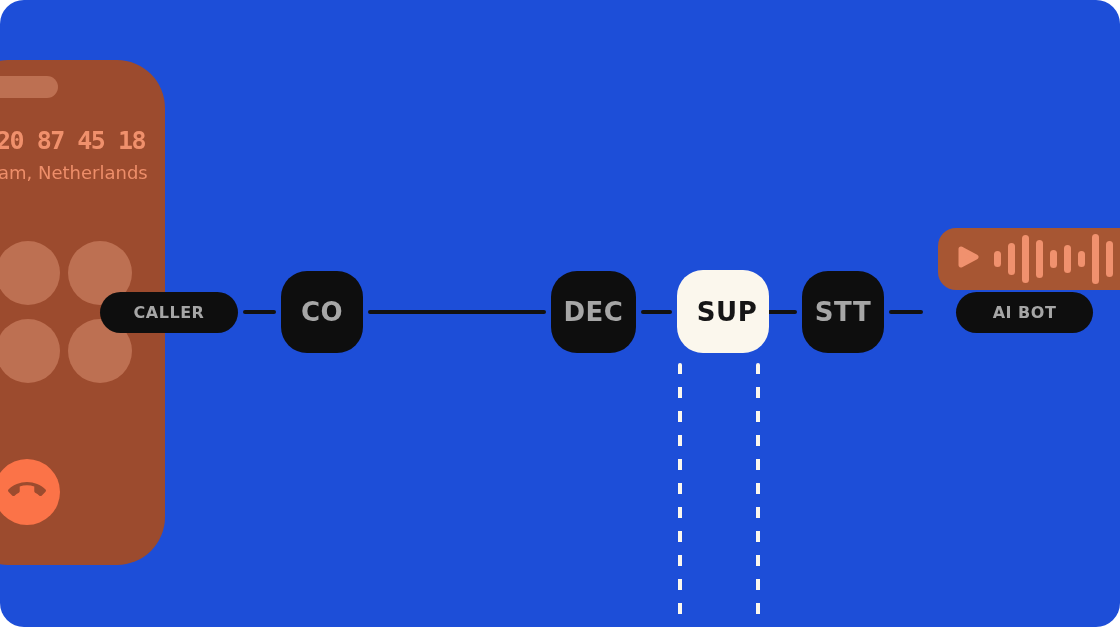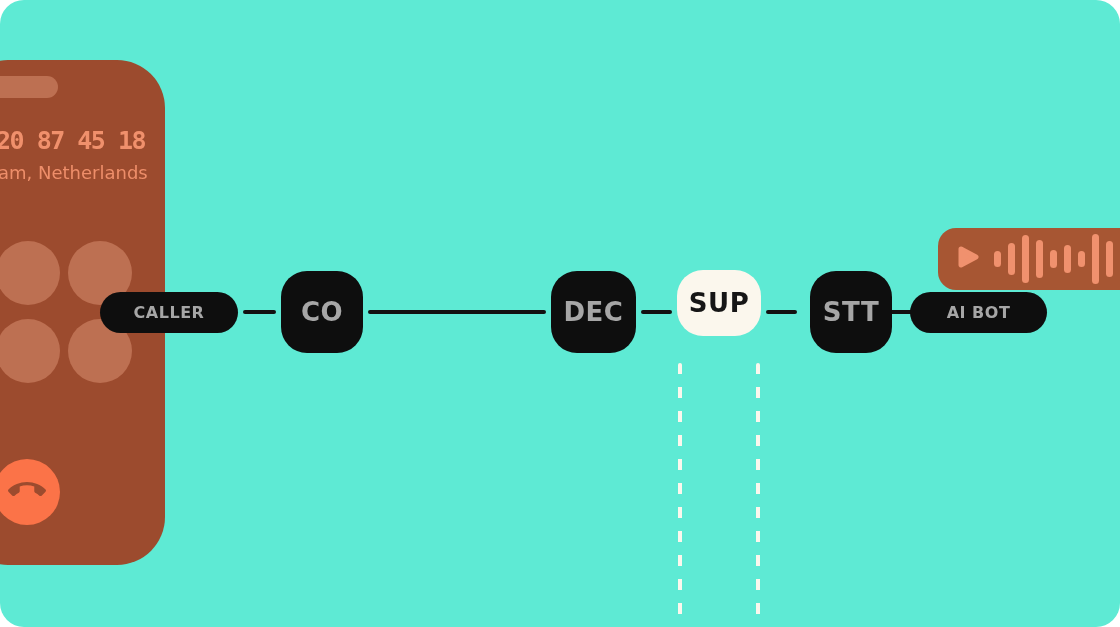--- a/index.html
+++ b/index.html
@@ -1,17 +1,17 @@
 <!DOCTYPE html>
 <html><head>
 <meta charset="utf-8">
 <style>
   html,body{margin:0;padding:0;background:#ffffff;font-family:"DejaVu Sans","Liberation Sans",sans-serif;}
   .canvas{
-    position:relative;width:1120px;height:627px;background:#5eead4;
+    position:relative;width:1120px;height:627px;background:#1d4ed8;
     border-radius:24px;overflow:hidden;
   }
   
   .phone{
     position:absolute;left:-40px;top:60px;width:205px;height:505px;
     background:#9C4B2E;border-radius:48px;
   }
   .speaker{
     position:absolute;left:20px;top:16px;width:78px;height:22px;
     background:#BD7052;border-radius:11px;
@@ -37,23 +37,23 @@
   
   .node{
     position:absolute;display:flex;align-items:center;justify-content:center;
     background:#0E0E0E;color:#A6A6A6;font-weight:bold;
   }
   .pill{height:41px;border-radius:21px;font-size:16px;letter-spacing:0.5px;}
   .box{width:82px;height:82px;border-radius:26px;font-size:26px;letter-spacing:0.5px;}
   .node-caller{left:100px;top:292px;width:138px;}
   .node-co{left:281px;top:271px;}
   .node-dec{left:551px;top:271px;width:85px;}
-  .node-sup{left:677px;top:270px;width:84px;height:66px;background:#FBF7ED;color:#161616;}
-  .node-stt{left:802px;top:271px;margin-left:8px;}
-  .node-aibot{left:910px;top:292px;width:137px;}
+  .node-sup{left:677px;top:270px;width:84px;height:83px;background:#FBF7ED;color:#161616;padding-left:8px;}
+  .node-stt{left:802px;top:271px;}
+  .node-aibot{left:956px;top:292px;width:137px;}
   .connector{position:absolute;top:310px;height:4px;background:#121212;border-radius:2px;}
   .conn-1{left:243px;width:33px;}
   .conn-2{left:368px;width:178px;}
   .conn-3{left:641px;width:31px;}
   .conn-4{left:766px;width:31px;}
   .conn-5{left:889px;width:34px;}
   
   .dash-line{
     position:absolute;top:363px;width:4px;height:264px;border-radius:2px;
     background:repeating-linear-gradient(to bottom,#FBF7ED 0 11px,transparent 11px 24px);

